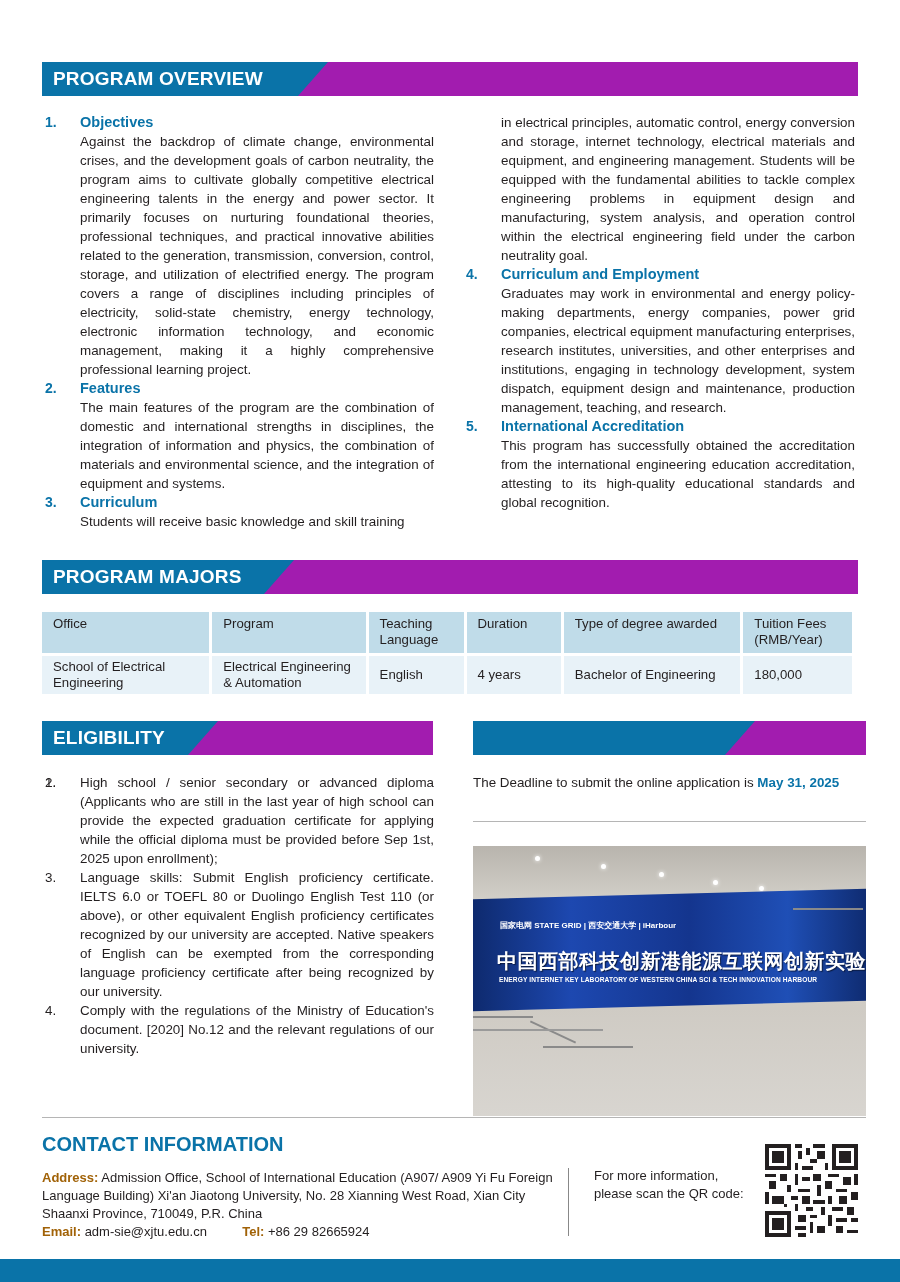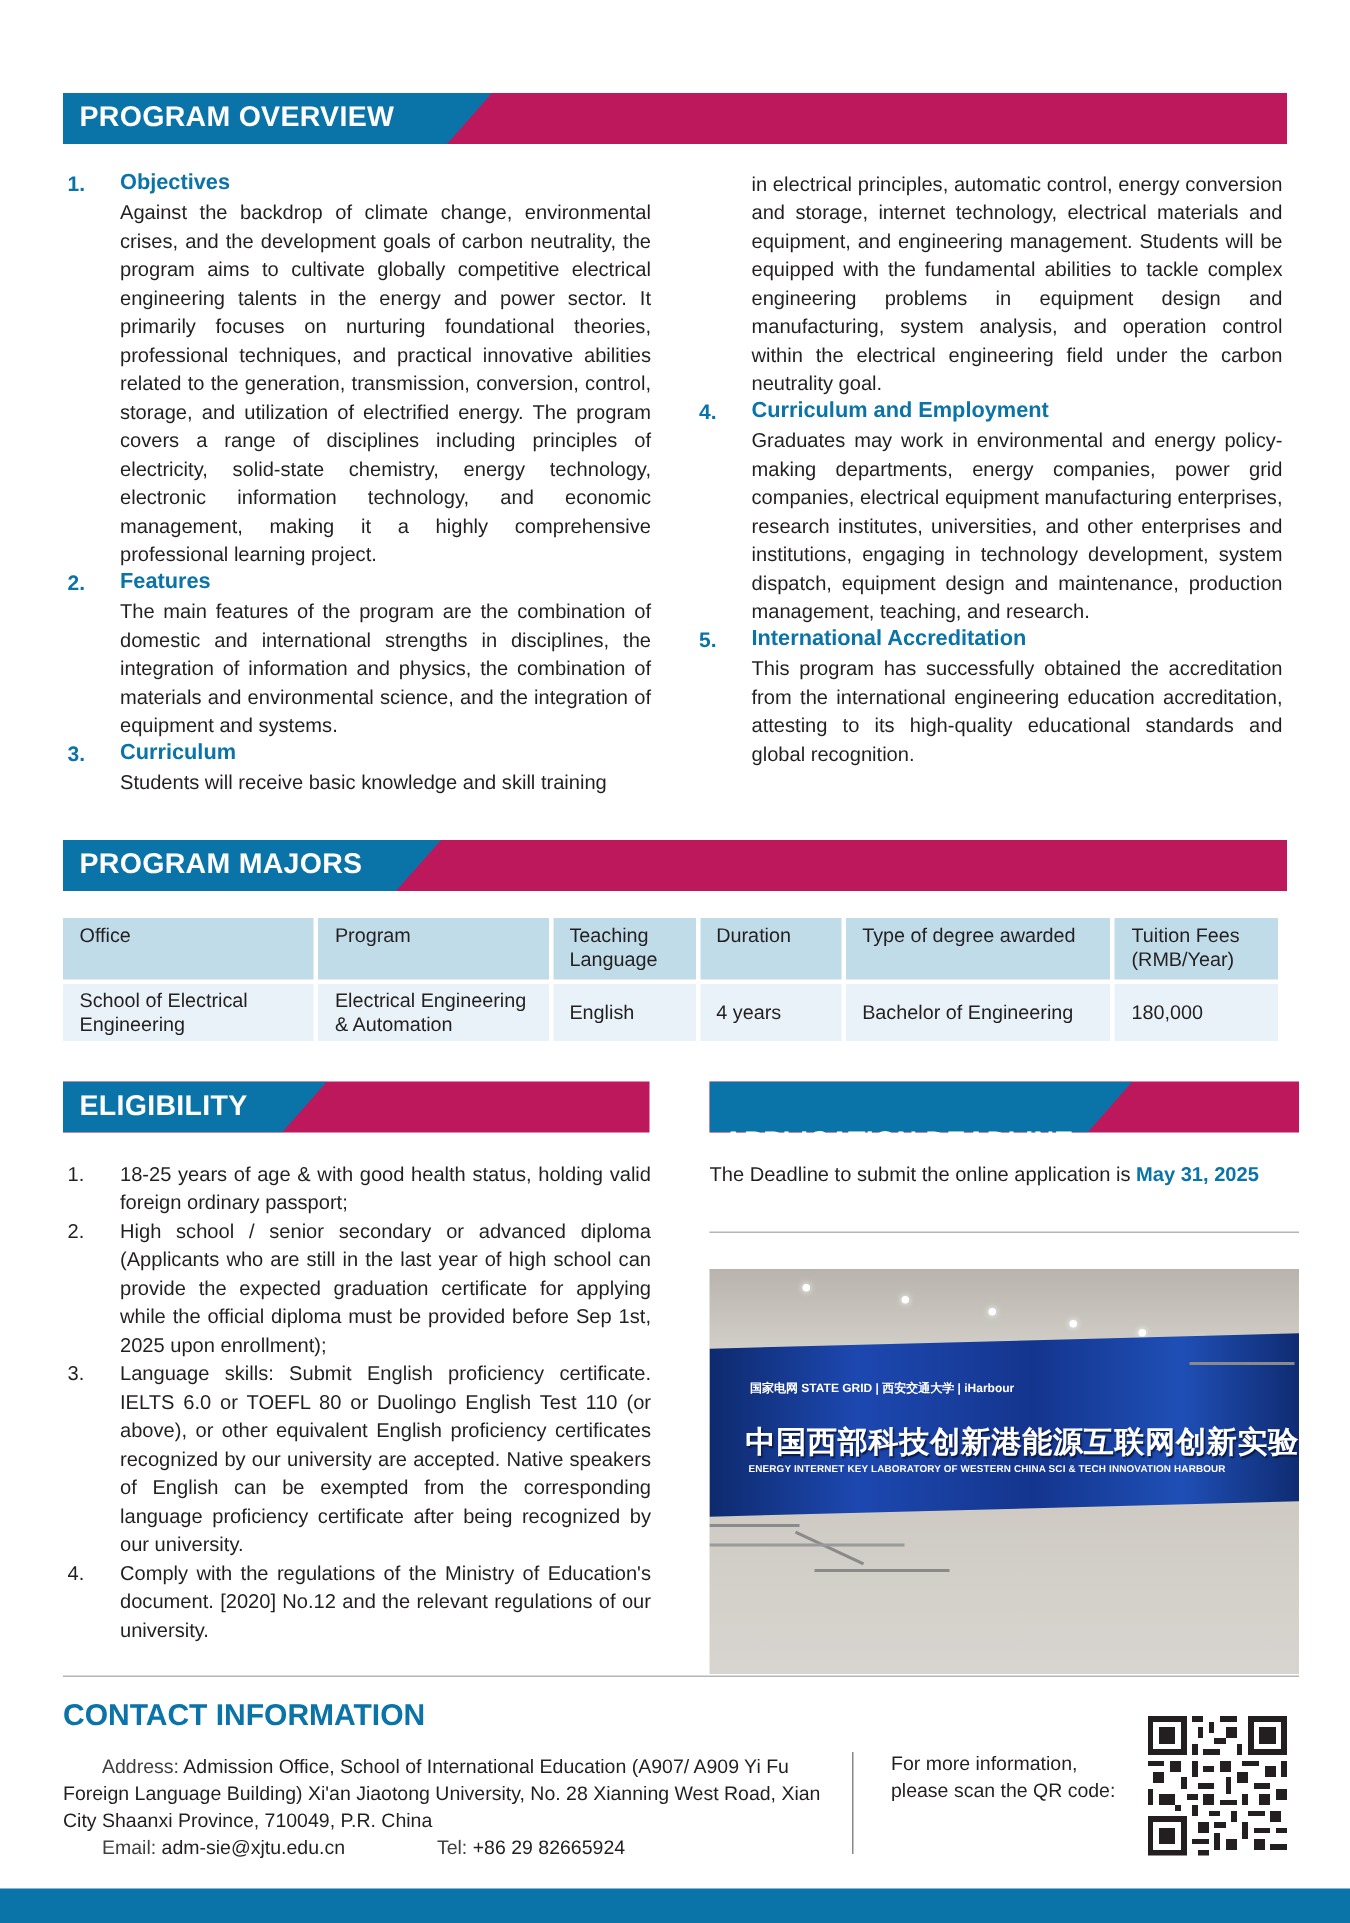--- a/index.html
+++ b/index.html
@@ -1,19 +1,19 @@
 <!DOCTYPE html>
 <html><head>
 <meta charset="utf-8">
 <style>
   * { box-sizing: border-box; margin: 0; padding: 0; }
   html, body { width: 900px; height: 1282px; background: #ffffff; overflow: hidden; }
   body { position: relative; font-family: "Liberation Sans", "DejaVu Sans", sans-serif; color: #231f20; }
 
-  .banner { position: absolute; height: 34px; background: #be185d; }
+  .banner { position: absolute; height: 34px; background: #a21caf; }
   .banner .dark {
     position: absolute; left: 0; top: 0; height: 34px; background: #0a73a8;
     clip-path: polygon(0 0, 100% 0, calc(100% - 30px) 100%, 0 100%);
   }
   .banner .title {
     position: absolute; left: 11px; top: 0; line-height: 34px; color: #fff;
     font-weight: bold; font-size: 19px; letter-spacing: 0.2px;
   }
 
   .col { position: absolute; font-size: 13.4px; line-height: 19px; }
@@ -38,21 +38,21 @@
   .photo { position: absolute; left: 473px; top: 846px; width: 393px; height: 270px; overflow: hidden; background: linear-gradient(180deg, #b8b4ad 0%, #d9d6cf 25%, #cfcbc4 60%, #d8d5d0 100%); }
   .photo .board { position: absolute; left: 0; top: 48px; width: 393px; height: 112px; background: linear-gradient(90deg, #0e2a6e 0%, #1d48b0 25%, #14358e 55%, #1f4fb6 80%, #0f2c72 100%); transform: skewY(-1.5deg); }
   .photo .cn { position: absolute; left: 24px; top: 102px; color: #fff; font-weight: bold; font-size: 20px; letter-spacing: 0.5px; white-space: nowrap; text-shadow: 1px 1px 1px #0a1a40; }
   .photo .en { position: absolute; left: 26px; top: 130px; color: #fff; font-size: 6.6px; font-weight: bold; white-space: nowrap; letter-spacing: 0.1px; }
   .photo .logos { position: absolute; left: 27px; top: 74px; color: #fff; font-size: 8px; white-space: nowrap; font-weight: bold; }
   .photo .light { position: absolute; width: 5px; height: 5px; border-radius: 50%; background: #fff; box-shadow: 0 0 4px #fff; }
   .photo .line { position: absolute; height: 2px; background: #8a8a8a; }
 
   .contact-title { position: absolute; left: 42px; top: 1133px; font-size: 20px; font-weight: bold; color: #0a73a8; }
   .contact { position: absolute; left: 42px; top: 1169px; width: 520px; font-size: 13px; line-height: 18px; }
-  .contact .lbl { color: #404040; font-weight: normal; margin-left: 26px; }
+  .contact .lbl { color: #a16207; font-weight: bold; }
   .vline { position: absolute; left: 568px; top: 1168px; width: 1px; height: 68px; background: #888; }
   .qr-text { position: absolute; left: 594px; top: 1167px; font-size: 13px; line-height: 18px; }
   .qr { position: absolute; left: 765px; top: 1144px; width: 93px; height: 93px; }
   .footer-bar { position: absolute; left: 0; top: 1259px; width: 900px; height: 23px; background: #0a73a8; }
 </style>
 </head>
 <body>
 
 <div class="banner" style="left:42px; top:62px; width:816px;">
   <div class="dark" style="width:286px;"></div>
@@ -128,21 +128,21 @@
     </tr>
   </tbody>
 </table>
 
 <div class="banner" style="left:42px; top:721px; width:391px;">
   <div class="dark" style="width:176px;"></div>
   <div class="title">ELIGIBILITY</div>
 </div>
 
 <div class="elig">
-  <div class="li"><span class="n">1.</span><span>18-25 years of age &amp; with good health status, holding valid foreign ordinary passport;</span></div>
+  <div class="li"><span class="n">1.</span></div>
   <div class="li"><span class="n">2.</span><span>High school / senior secondary or advanced diploma (Applicants who are still in the last year of high school can provide the expected graduation certificate for applying while the official diploma must be provided before Sep 1st, 2025 upon enrollment);</span></div>
   <div class="li"><span class="n">3.</span><span>Language skills: Submit English proficiency certificate. IELTS 6.0 or TOEFL 80 or Duolingo English Test 110 (or above), or other equivalent English proficiency certificates recognized by our university are accepted. Native speakers of English can be exempted from the corresponding language proficiency certificate after being recognized by our university.</span></div>
   <div class="li"><span class="n">4.</span><span>Comply with the regulations of the Ministry of Education's document. [2020] No.12 and the relevant regulations of our university.</span></div>
 </div>
 
 <div class="banner" style="left:473px; top:721px; width:393px;">
   <div class="dark" style="width:282px;"></div>
   <div class="title" style="left:9px;margin-top:24px;">APPLICATION DEADLINE</div>
 </div>
 

